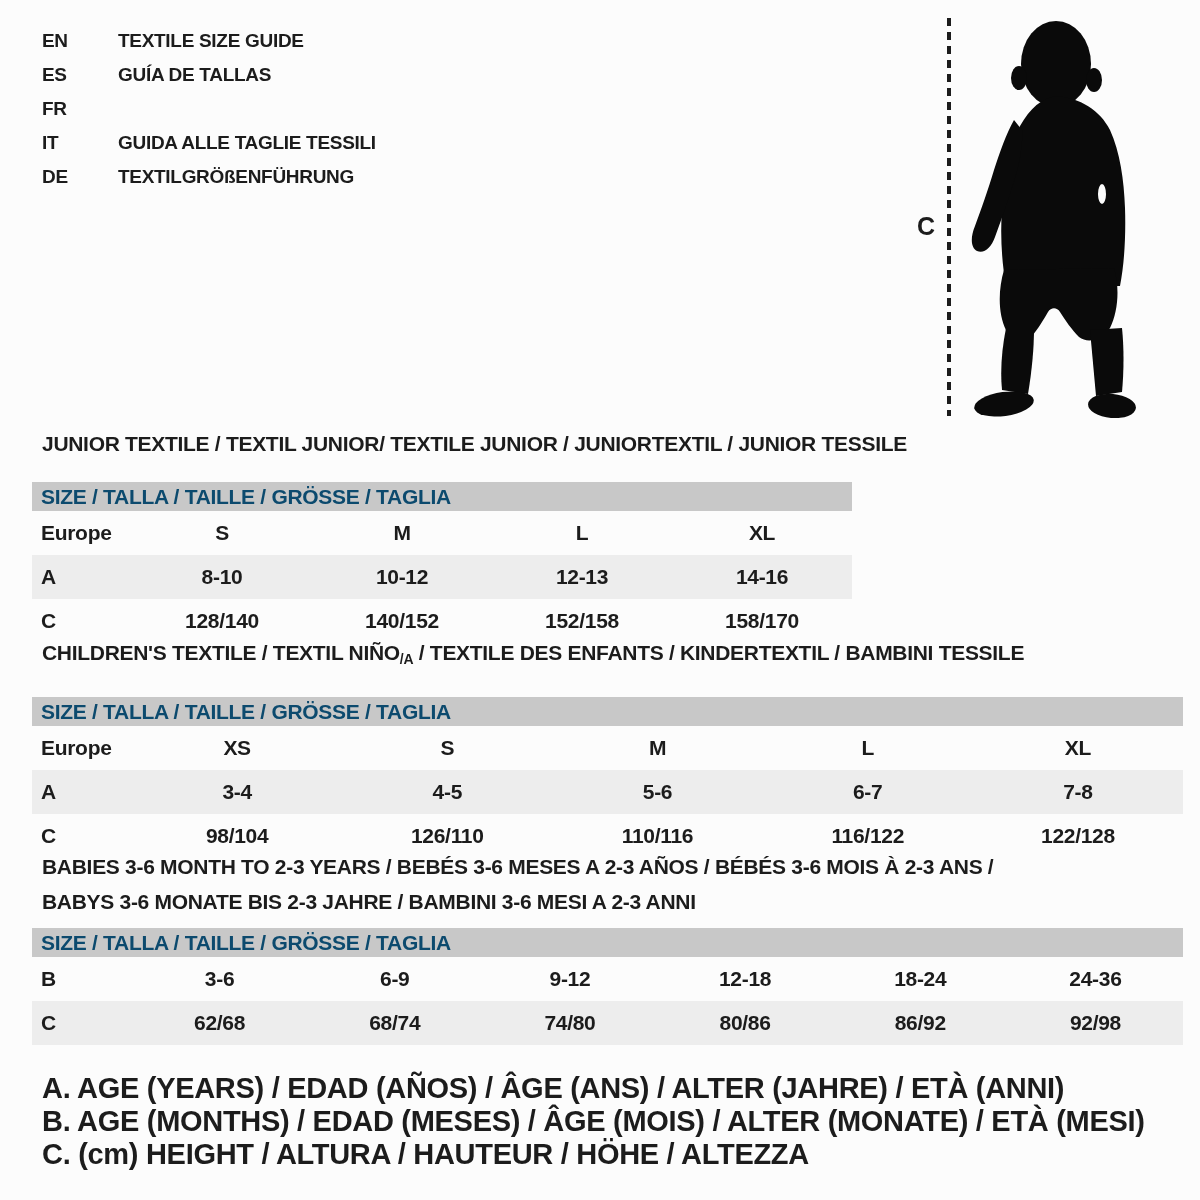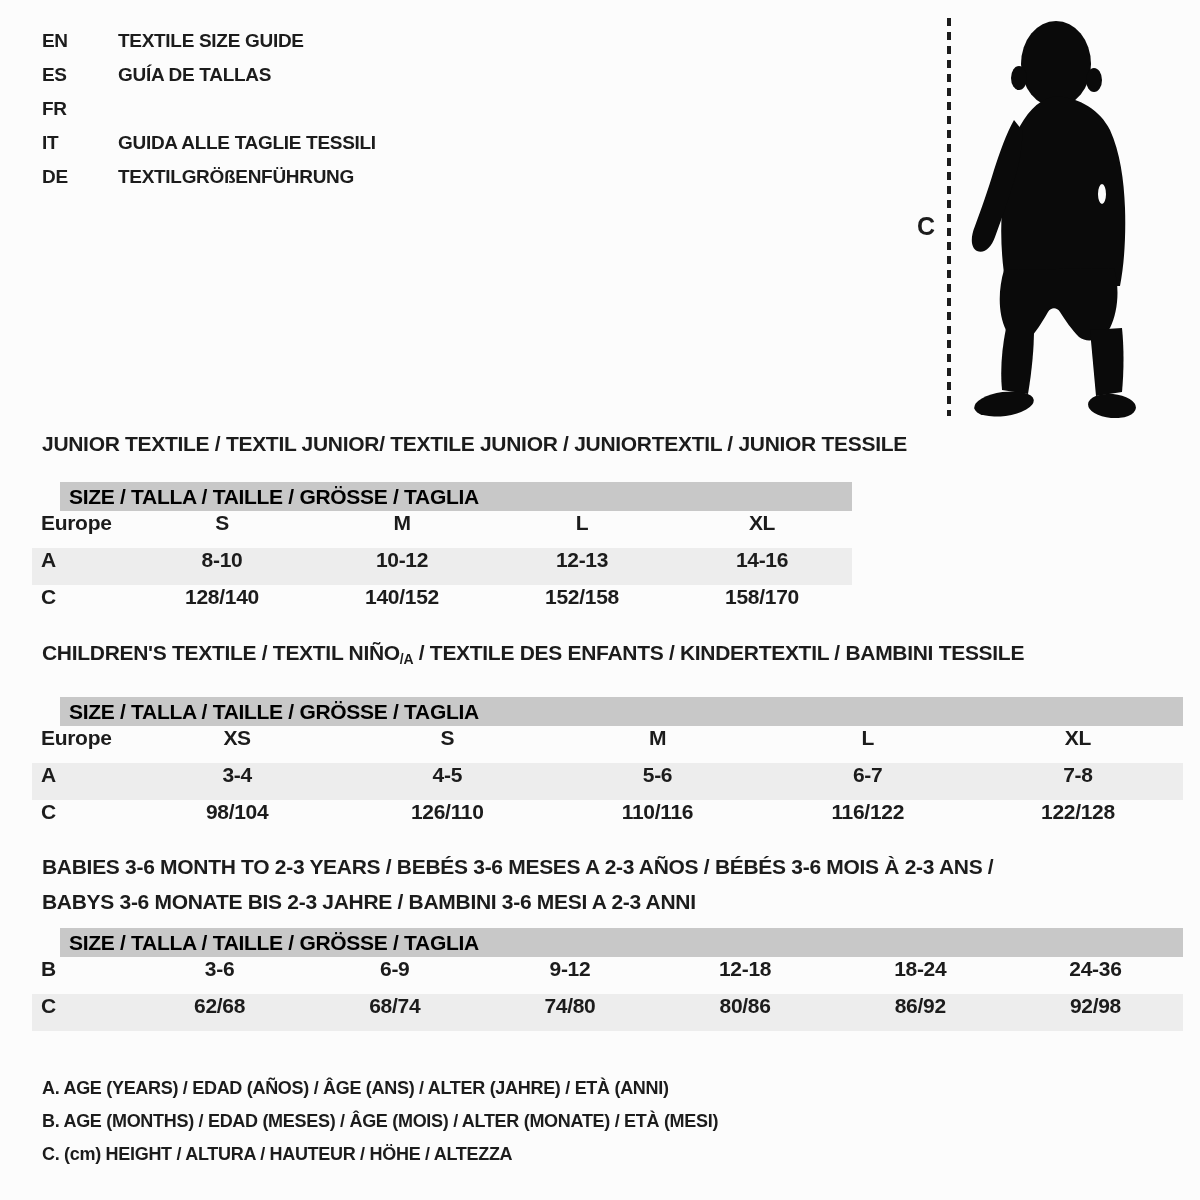--- a/index.html
+++ b/index.html
@@ -32,31 +32,31 @@
   .figure-label{position:absolute;left:912px;top:212px;width:28px;font-size:25px;text-align:center;}
   .toddler-svg{position:absolute;left:962px;top:18px;}
 
   
   .table-group{position:absolute;left:32px;}
   .tbl-title{font-size:21px;line-height:24px;padding-left:10px;white-space:nowrap;}
   .tbl-title .sub{font-size:14px;vertical-align:-4px;}
   .t3-title{line-height:35px;}
   .thead{
     height:29px;line-height:29px;background:var(--header-bg);
-    font-size:21px;padding-left:9px;color:#000000;margin-top:26px;margin-left:28px;
+    font-size:21px;padding-left:9px;color:#0c4a6e;margin-top:26px;
   }
   .t3-head{margin-top:9px;}
-  .tbody .trow{display:flex;height:37px;font-size:21px;}
+  .tbody .trow{display:flex;align-items:center;height:44px;font-size:21px;}
   .tbody .trow:nth-child(even){background:var(--stripe-bg);}
   .tlabel{flex:0 0 100px;padding-left:9px;}
   .tcell{flex:1;text-align:center;}
 
   
   .legend{position:absolute;top:1072px;left:42px;}
-  .legend-line{font-size:18px;line-height:33px;white-space:nowrap;}
+  .legend-line{font-size:29px;line-height:33px;white-space:nowrap;}
 </style>
 </head>
 <body>
 
 <div id="canvas">
 
   <div class="lang-block">
       <div class="lang-row">
         <div class="lang-code">EN</div>
         <div class="lang-title">TEXTILE SIZE GUIDE</div>

